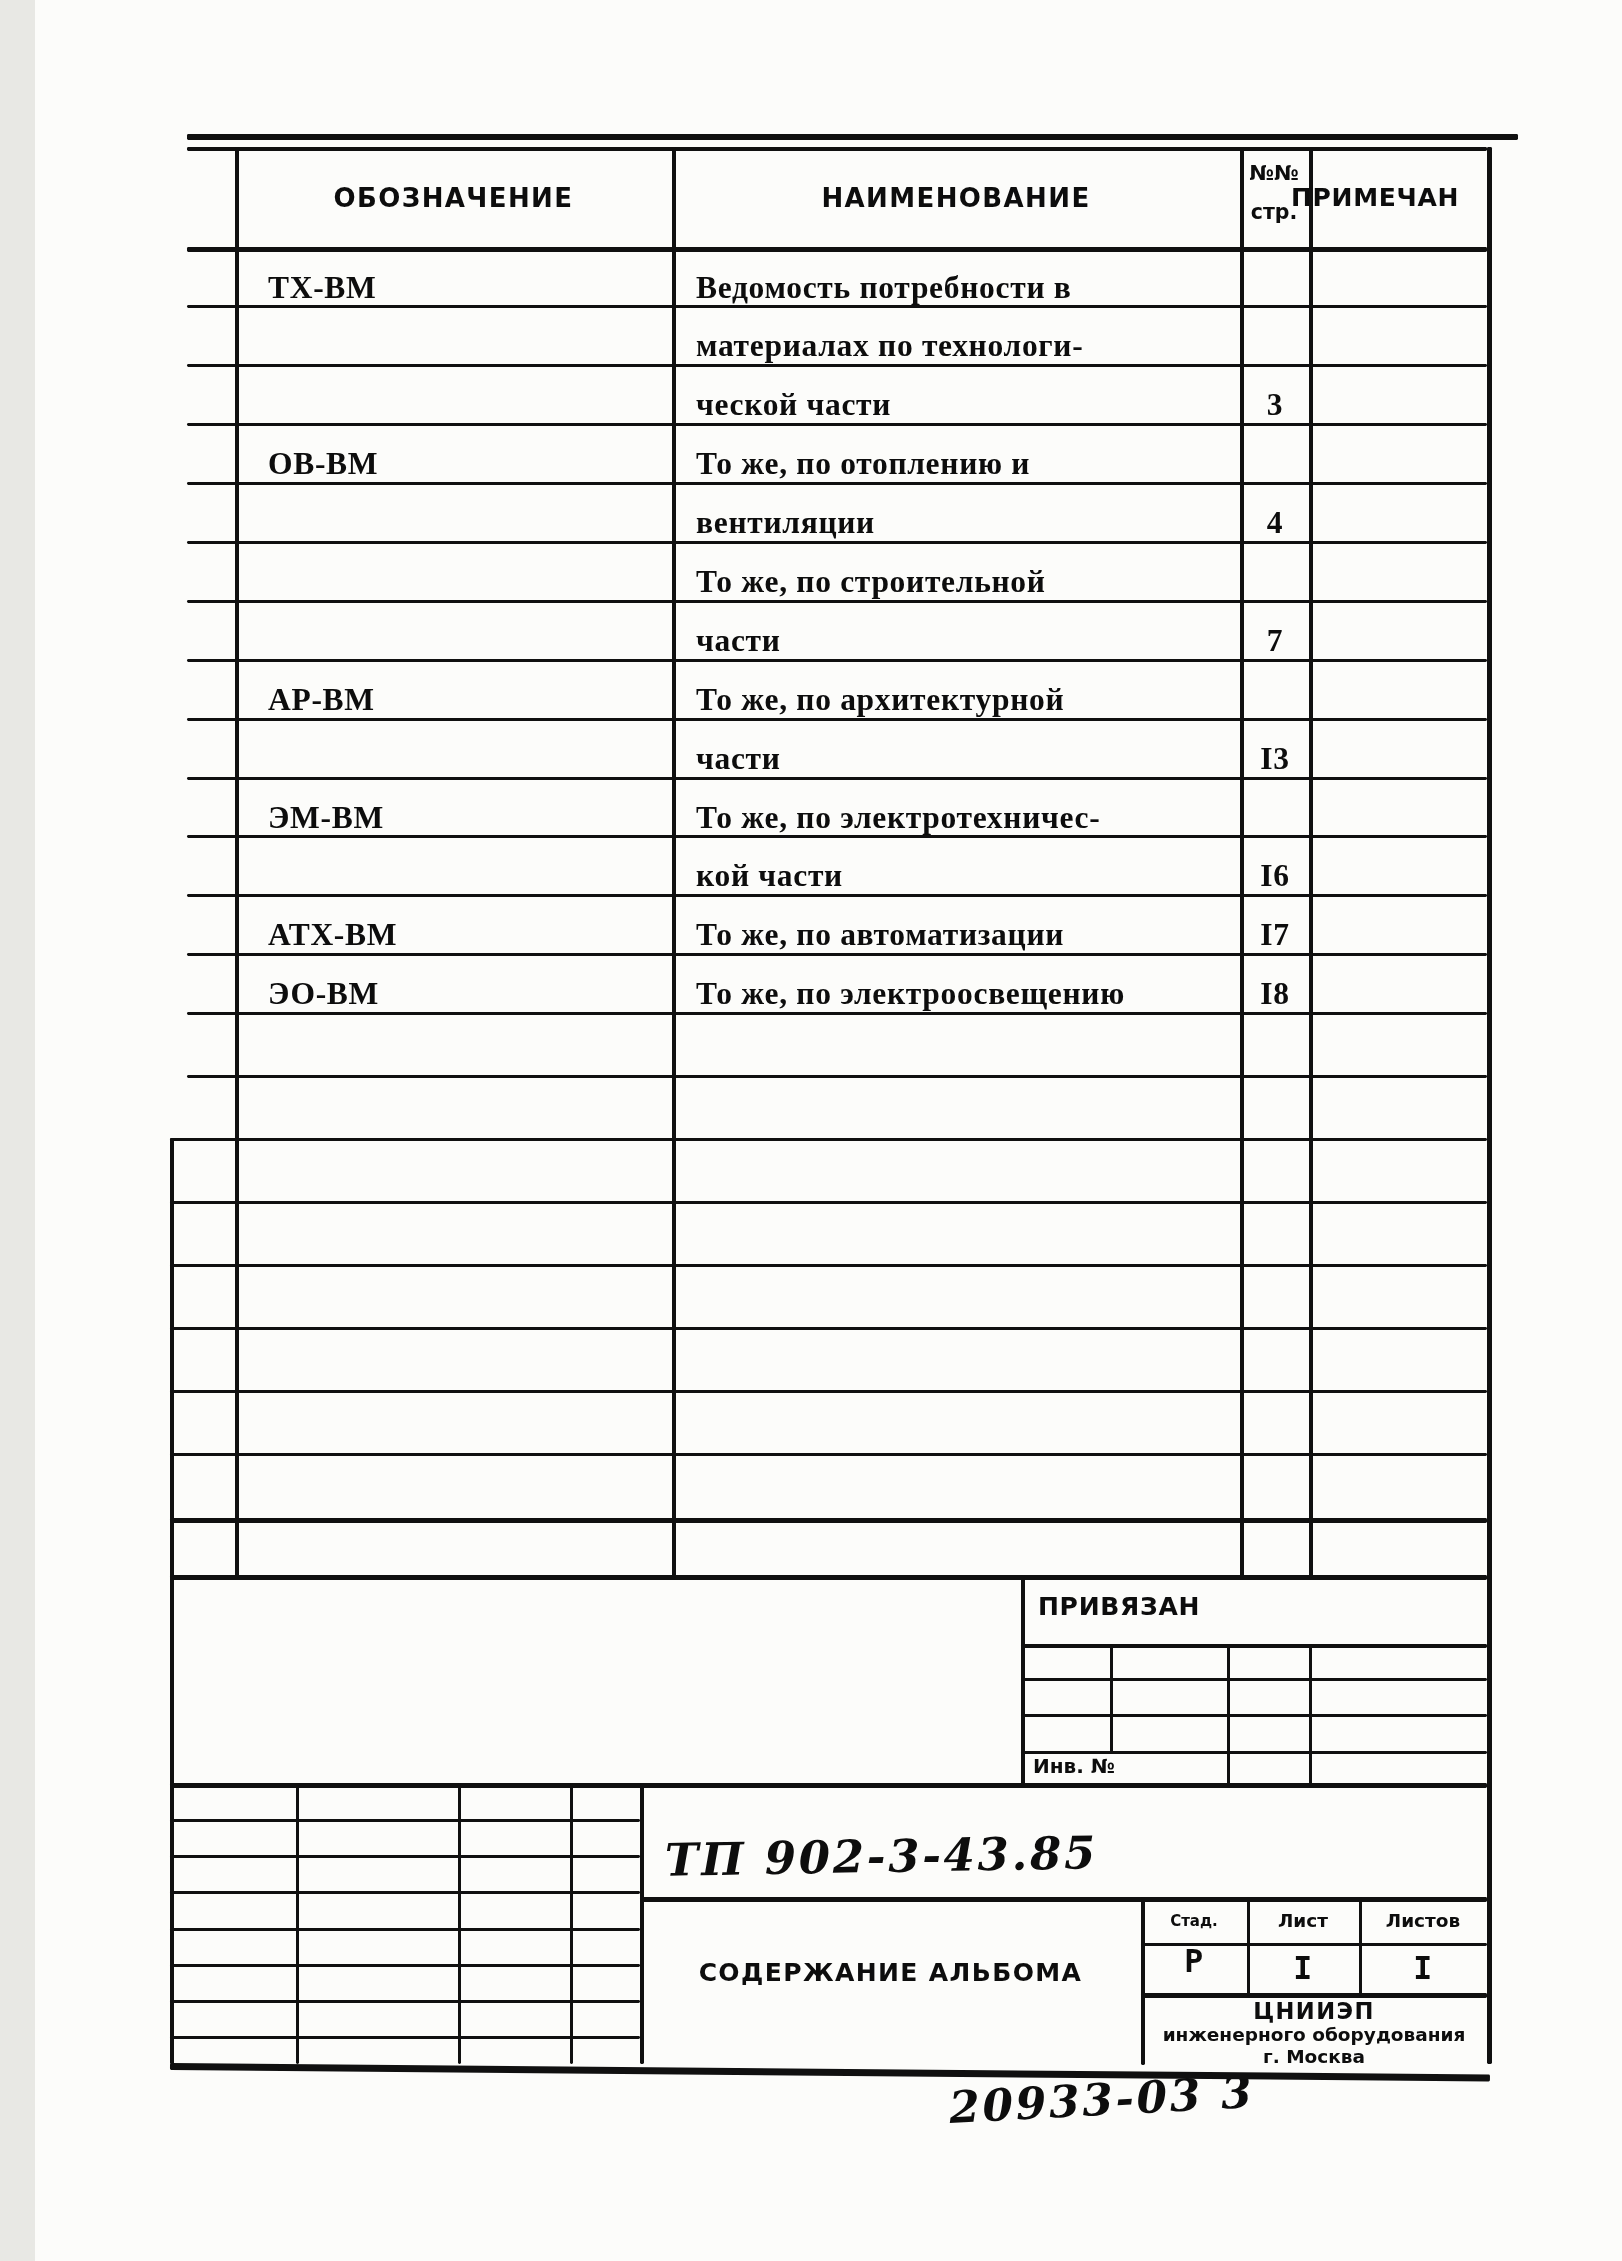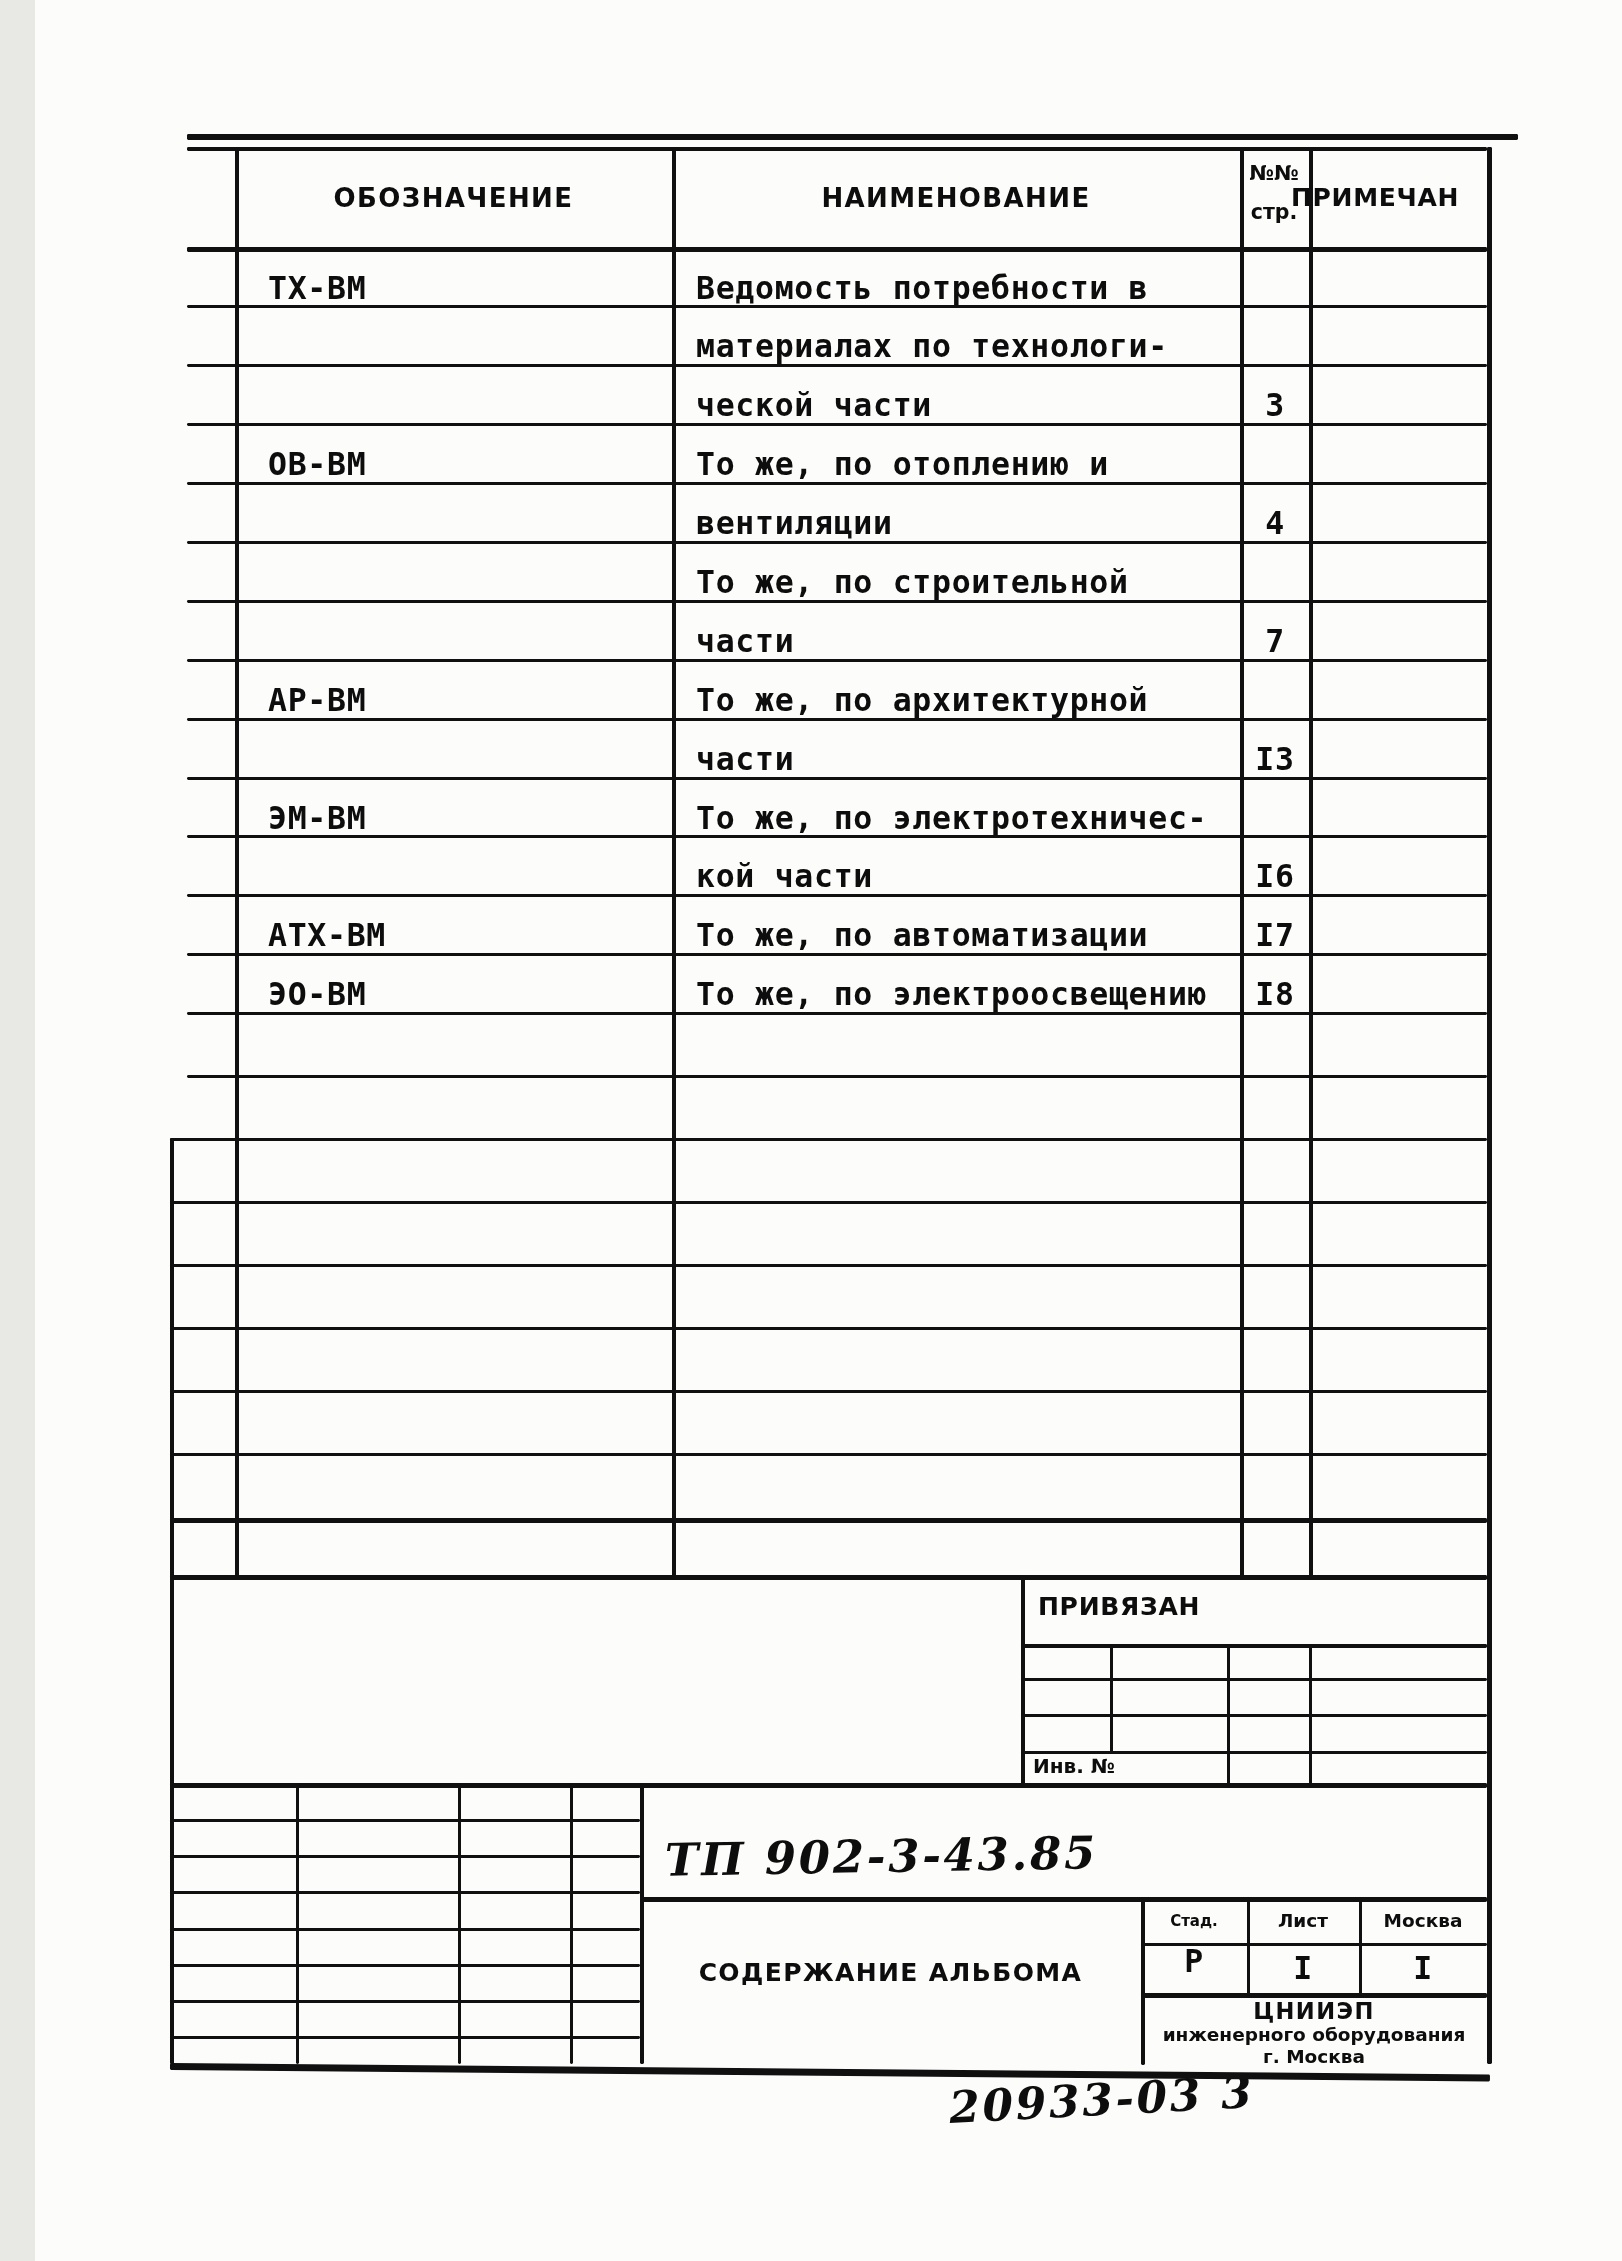--- a/index.html
+++ b/index.html
@@ -14,21 +14,21 @@
   }
   .line{position:absolute;background:#101010;border-radius:1.4px;}
   .txt{position:absolute;white-space:nowrap;color:#0d0d0d;}
   
   .tw{
     font-family:"DejaVu Sans Mono","Liberation Mono",monospace;
     font-weight:700;font-size:31.5px;letter-spacing:0.7px;
   }
   
   .lbl{font-family:"DejaVu Sans","Liberation Sans",sans-serif;font-weight:700;}
-  .row-cell{position:absolute;display:flex;align-items:flex-end;}
+  .row-cell{position:absolute;display:flex;align-items:flex-end;font-family:Liberation Serif, serif;}
   .hdr-cell{position:absolute;display:flex;align-items:center;justify-content:center;text-align:center;}
   .center{justify-content:center;text-align:center;}
   
   .hand{
     font-family:"DejaVu Serif","Liberation Serif",serif;
     font-style:italic;font-weight:700;
   }
 </style>
 </head>
 <body>
@@ -98,21 +98,21 @@
   <div class="txt lbl" style="left:1003px;top:1592px;font-size:25px;letter-spacing:0.7px;">ПРИВЯЗАН</div>
 
   <div class="txt lbl" style="left:998px;top:1754px;font-size:20px;">Инв. №</div>
 
   <div class="txt hand" style="left:630px;top:1830px;font-size:45px;letter-spacing:2.7px;transform:rotate(-1deg);">ТП 902-3-43.85</div>
 
   <div class="hdr-cell lbl txt" style="left:605px;top:1945px;width:501px;height:55px;font-size:25px;letter-spacing:1.4px;text-align:right;">СОДЕРЖАНИЕ АЛЬБОМА</div>
 
   <div class="hdr-cell lbl txt" style="left:1106px;top:1897px;width:106px;height:47px;font-size:15px;">Стад.</div>
   <div class="hdr-cell lbl txt" style="left:1212px;top:1897px;width:112px;height:47px;font-size:18.5px;">Лист</div>
-  <div class="hdr-cell lbl txt" style="left:1324px;top:1897px;width:128px;height:47px;font-size:18.5px;">Москва</div>
+  <div class="hdr-cell lbl txt" style="left:1324px;top:1897px;width:128px;height:47px;font-size:18.5px;">Листов</div>
 
   <div class="hdr-cell tw txt" style="left:1106px;top:1933px;width:106px;height:56px;font-size:31.5px;">Р</div>
   <div class="hdr-cell tw txt" style="left:1212px;top:1943px;width:112px;height:49px;font-size:31.5px;">I</div>
   <div class="hdr-cell tw txt" style="left:1324px;top:1943px;width:128px;height:49px;font-size:31.5px;">I</div>
 
   <div class="hdr-cell lbl txt" style="left:1106px;top:1997px;width:346px;height:27px;font-size:22.6px;letter-spacing:1.4px;">ЦНИИЭП</div>
   <div class="hdr-cell lbl txt" style="left:1104px;top:2023px;width:350px;height:22.6px;font-size:18.5px;">инженерного оборудования</div>
   <div class="hdr-cell lbl txt" style="left:1106px;top:2046px;width:346px;height:21px;font-size:18.5px;">г. Москва</div>
 
   <div class="txt hand" style="left:914px;top:2074px;font-size:44px;letter-spacing:2.7px;transform:rotate(-3deg);">20933-03 3</div>

